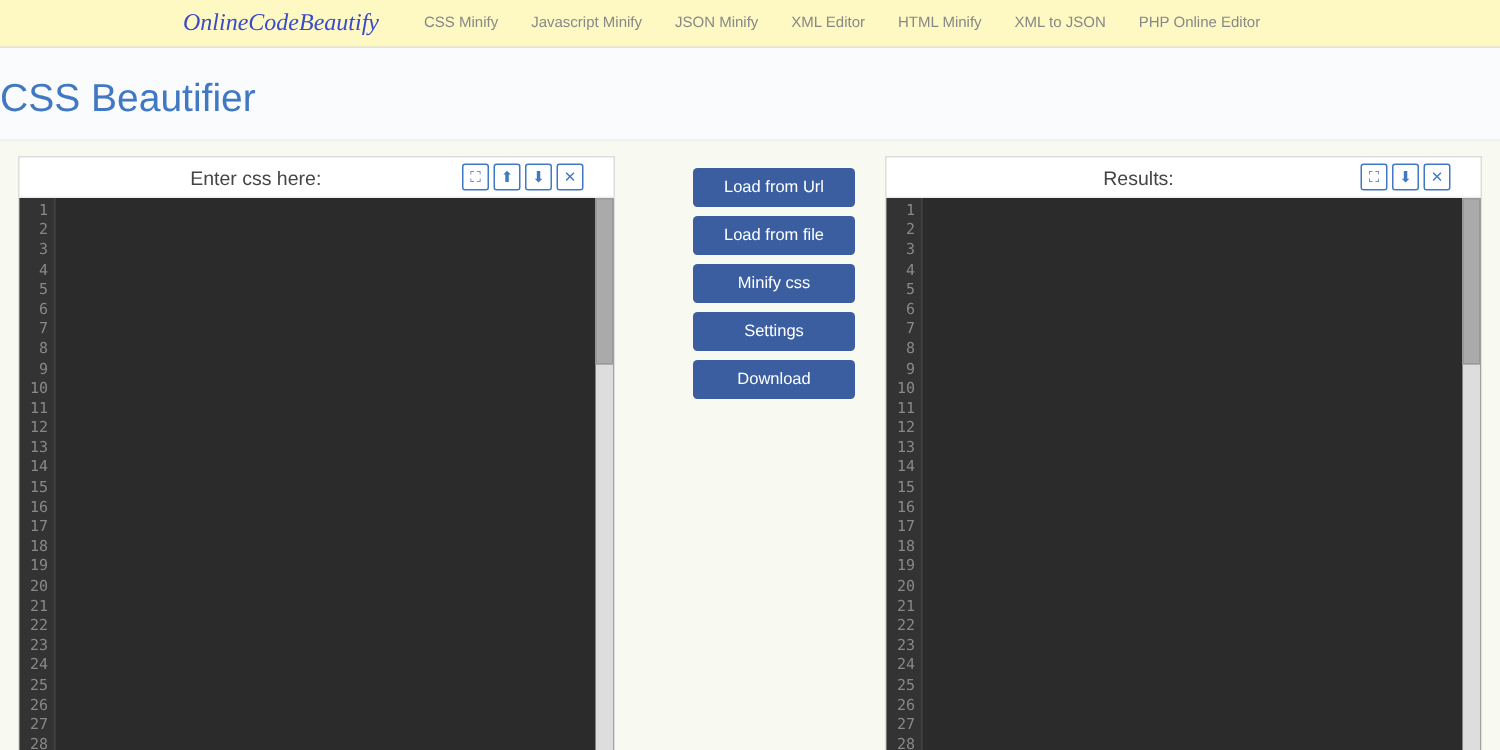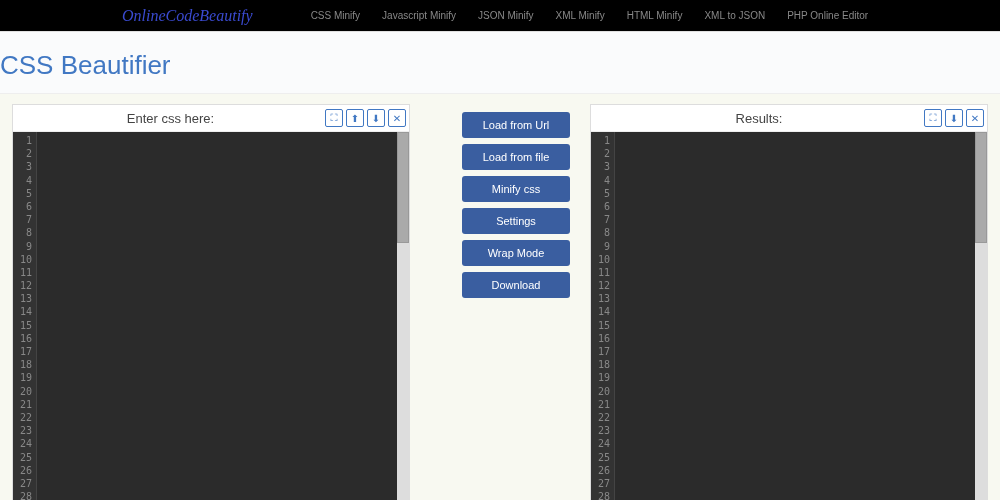--- a/index.html
+++ b/index.html
@@ -10,22 +10,21 @@
       width: 1000px;
       height: 500px;
       overflow: hidden;
     }
     .topbar {
       height: 32px;
       border-bottom: 1px solid #e0e0e0;
       display: flex;
       align-items: center;
       padding: 0 12px;
-      background: #000000;
-      gap: 28px;
+      background: #fef9c3;
     }
     .logo {
       font-family: 'Comic Sans MS', cursive;
       font-size: 16px;
       color: #3a4acf;
       font-style: italic;
       margin-right: 30px;
       margin-left: 110px;
     }
     .nav-links {
@@ -59,21 +58,21 @@
       display: flex;
       flex-direction: column;
     }
     .panel-left, .panel-right {
       flex: 1;
     }
     .panel-header {
       display: flex;
       align-items: center;
       justify-content: space-between;
-      padding: 4px 3px;
+      padding: 4px 20px;
       border-bottom: 1px solid #eee;
     }
     .panel-header-title {
       flex: 1;
       text-align: center;
       font-size: 13px;
       color: #444;
     }
     .panel-icons {
       display: flex;
@@ -150,21 +149,21 @@
   </style>
 </head>
 <body>
 
 <div class="topbar">
   <div class="logo">OnlineCodeBeautify</div>
   <div class="nav-links">
     <a class="nav-link">CSS Minify</a>
     <a class="nav-link">Javascript Minify</a>
     <a class="nav-link">JSON Minify</a>
-    <a class="nav-link">XML Minify</a>
+    <a class="nav-link">XML Editor</a>
     <a class="nav-link">HTML Minify</a>
     <a class="nav-link">XML to JSON</a>
     <a class="nav-link">PHP Online Editor</a>
   </div>
 </div>
 
 <h1 class="page-title">CSS Beautifier</h1>
 
 <div class="main">
 
@@ -214,21 +213,20 @@
           <div class="scrollbar-thumb"></div>
         </div>
     </div>
   </div>
 
   <div class="middle">
     <button class="action-btn">Load from Url</button>
     <button class="action-btn">Load from file</button>
     <button class="action-btn">Minify css</button>
     <button class="action-btn">Settings</button>
-    <button class="action-btn">Wrap Mode</button>
     <button class="action-btn">Download</button>
   </div>
 
   <div class="panel panel-right">
     <div class="panel-header">
       <span class="panel-header-title">Results:</span>
       <div class="panel-icons">
         <span class="icon-btn">⛶</span>
         <span class="icon-btn">⬇</span>
         <span class="icon-btn">✕</span>

